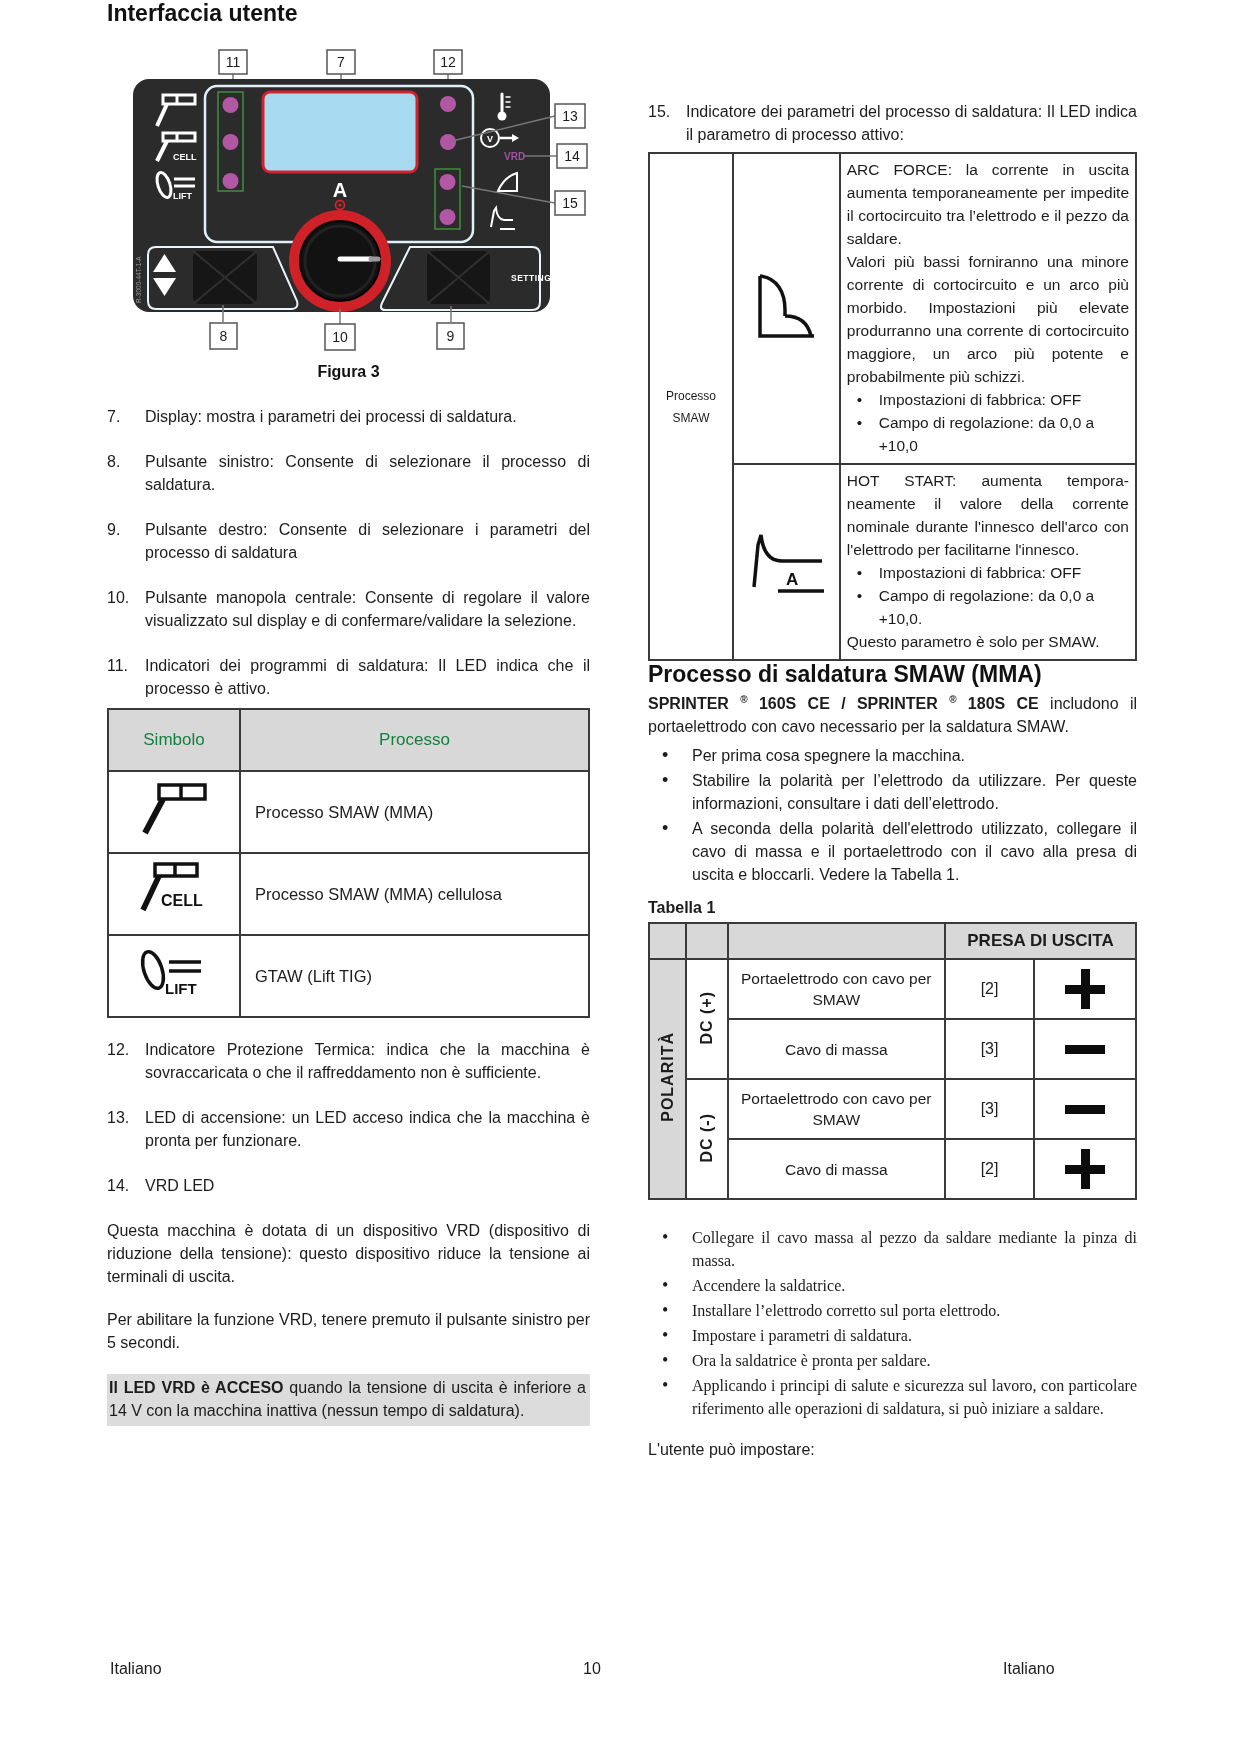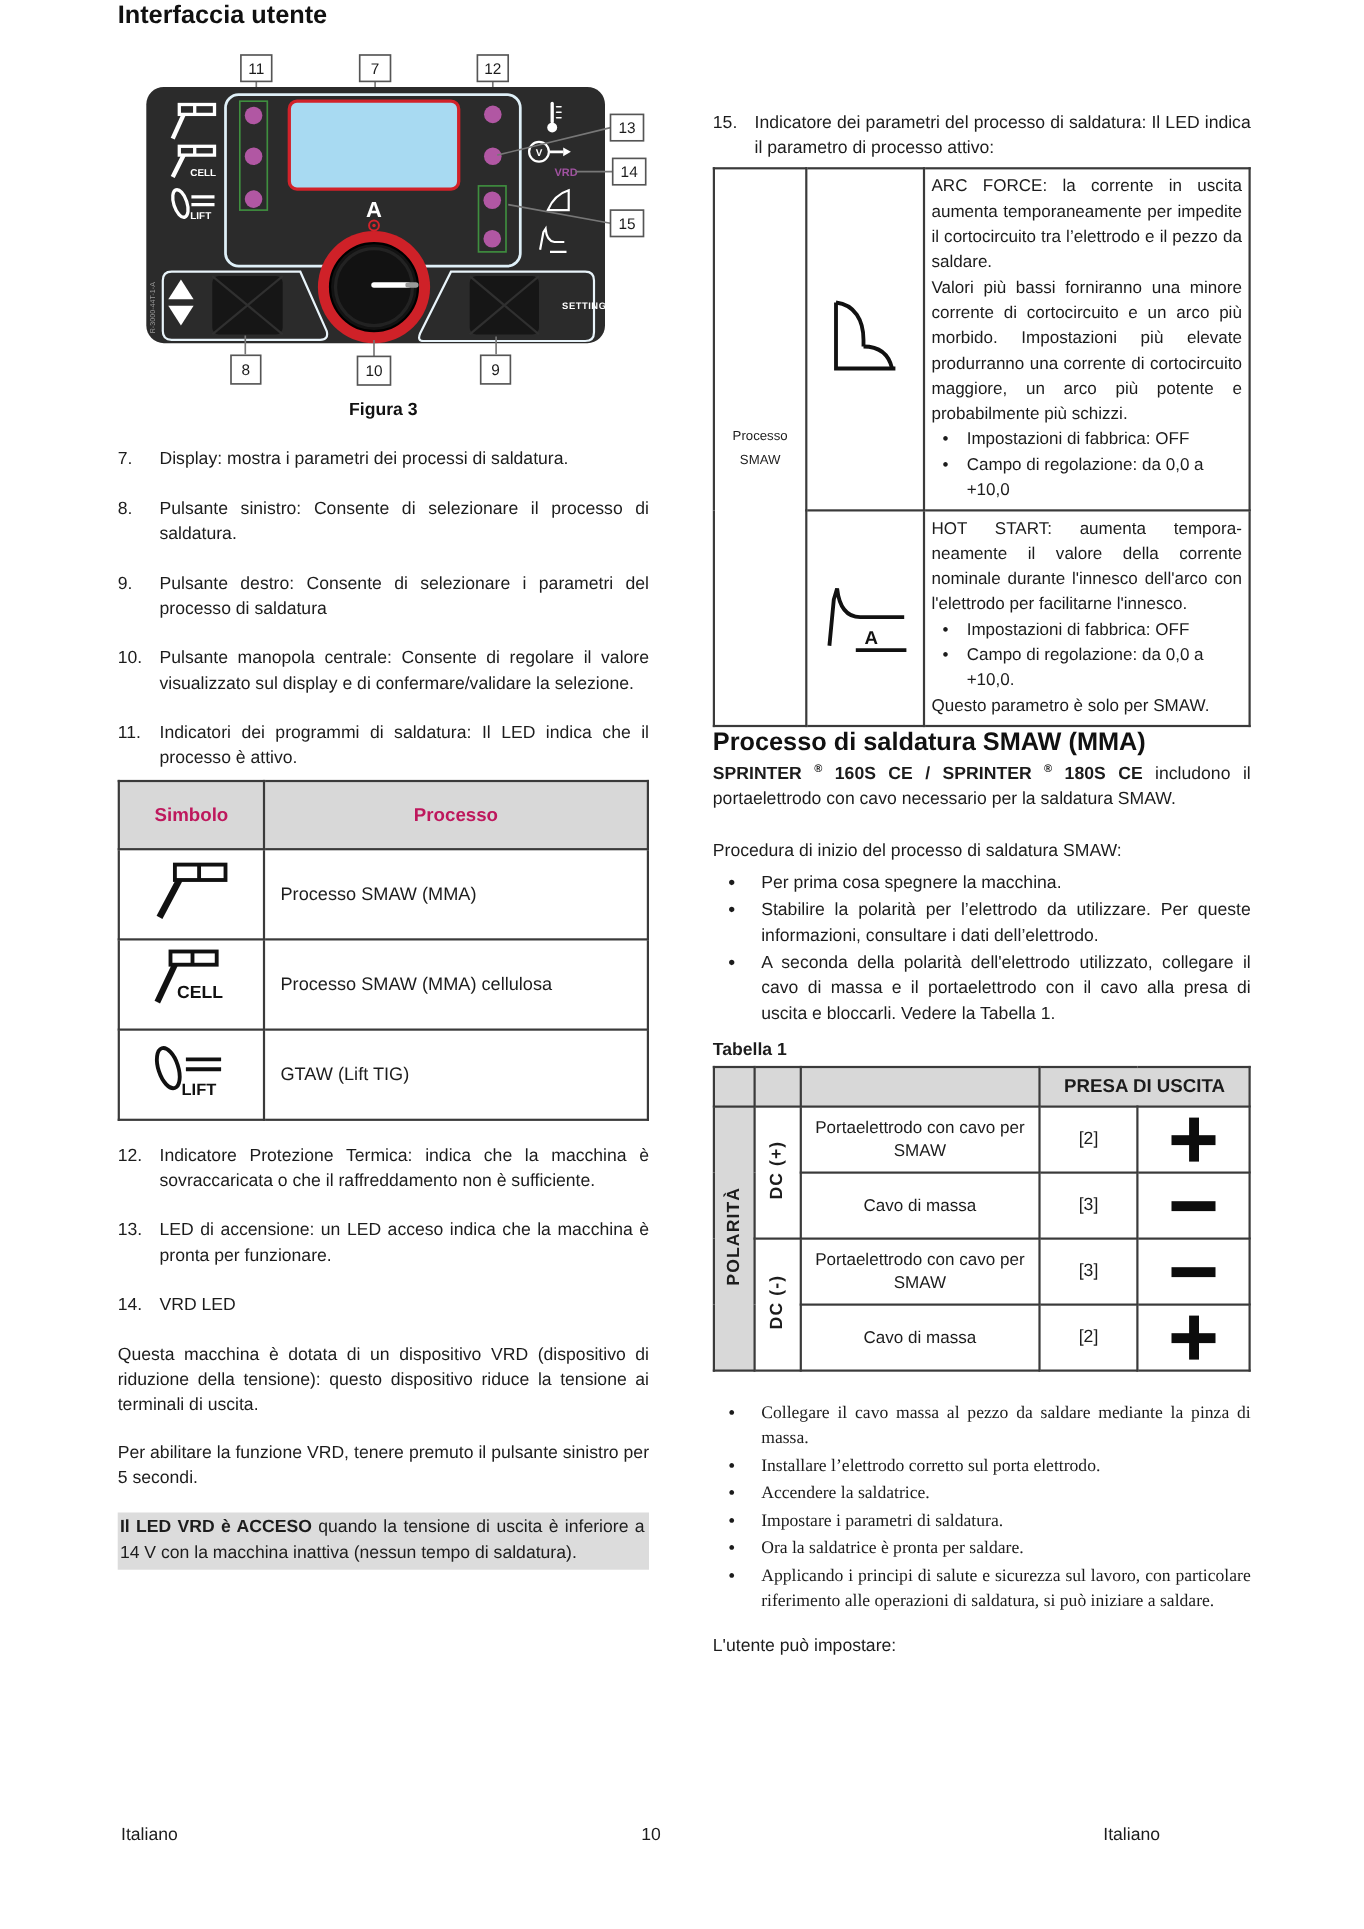--- a/index.html
+++ b/index.html
@@ -16,21 +16,21 @@
   .fig-caption{text-align:center;font-weight:bold;font-size:16px;margin-top:2px;color:#111;}
   .item{position:relative;padding-left:38px;font-size:16px;line-height:23px;text-align:justify;margin-bottom:22px;}
   .item .num{position:absolute;left:0;top:0;}
   .lead{}
   .para{font-size:16px;line-height:23px;text-align:justify;margin:0 0 20px 0;}
   .note{background:#dcdcdc;padding:2px 4px 4px 2px;}
   .b{font-weight:bold;}
   
   table.symtab{border-collapse:collapse;width:483px;margin:8px 0 20px 0;}
   table.symtab td,table.symtab th{border:2px solid #3a3a3a;}
-  table.symtab th{background:#d8d8d8;font-size:17px;height:58px;font-weight:bold;color:#be185d;}
+  table.symtab th{background:#d8d8d8;font-size:17px;height:58px;font-weight:normal;color:#15803d;}
   table.symtab .sym{width:128px;text-align:center;height:78px;}
   table.symtab .proc{padding-left:14px;font-size:16.5px;}
   
   table.ptab{border-collapse:collapse;width:489px;margin-top:6px;}
   table.ptab td{border:2px solid #3a3a3a;vertical-align:middle;}
   table.ptab .plabel{width:80px;text-align:center;font-size:12px;line-height:22px;padding:0 2px;}
   table.ptab .picon{width:104px;text-align:center;}
   table.ptab .ptext{width:293px;padding:4px 6px 6px 6px;font-size:15.5px;line-height:23px;text-align:justify;vertical-align:top;}
   .pt-par{margin:0;}
   .pbullet{position:relative;padding-left:32px;text-align:left;}
@@ -327,21 +327,20 @@
       </td>
     </tr>
   </tbody>
     </table>
 
   <h1 class="sect mt16">Processo di saldatura SMAW (MMA)</h1>
   <p class="para" style="margin-bottom:0;">
     <span class="b">SPRINTER </span><span class="sup">®</span><span class="b"> 160S CE / SPRINTER </span><span class="sup">®</span><span class="b"> 180S CE</span><span> includono il portaelettrodo con cavo necessario per la saldatura SMAW.</span>
   </p>
 
-  <p class="plain mt24">Procedura di inizio del processo di saldatura SMAW:</p>
   <div class="mt6">
     <div class="bullet">Per prima cosa spegnere la macchina.</div>
     <div class="bullet">Stabilire la polarità per l’elettrodo da utilizzare. Per queste informazioni, consultare i dati dell’elettrodo.</div>
     <div class="bullet">A seconda della polarità dell'elettrodo utilizzato, collegare il cavo di massa e il portaelettrodo con il cavo alla presa di uscita e bloccarli. Vedere la Tabella 1.</div>
   </div>
 
   <p class="plain b mt10">Tabella 1</p>
   <table class="t1">
     <tbody>
         <tr>
@@ -379,22 +378,22 @@
       <td class="ref">[2]</td>
       <td class="sgn">
             <div class="sign" data-sign="plus"></div>
           </td>
     </tr>
   </tbody>
     </table>
 
   <div class="mt26">
     <div class="bullet">Collegare il cavo massa al pezzo da saldare mediante la pinza di massa.</div>
+    <div class="bullet">Accendere la saldatrice.</div>
     <div class="bullet">Installare l’elettrodo corretto sul porta elettrodo.</div>
-    <div class="bullet">Accendere la saldatrice.</div>
     <div class="bullet">Impostare i parametri di saldatura.</div>
     <div class="bullet">Ora la saldatrice è pronta per saldare.</div>
     <div class="bullet">Applicando i principi di salute e sicurezza sul lavoro, con particolare riferimento alle operazioni di saldatura, si può iniziare a saldare.</div>
   </div>
 
   <p class="plain mt18">L'utente può impostare:</p>
 </div>
 
 <span class="footer-txt" style="left:110px;top:1660px;">Italiano</span>
 <span class="footer-txt" style="left:583px;top:1660px;">10</span>

